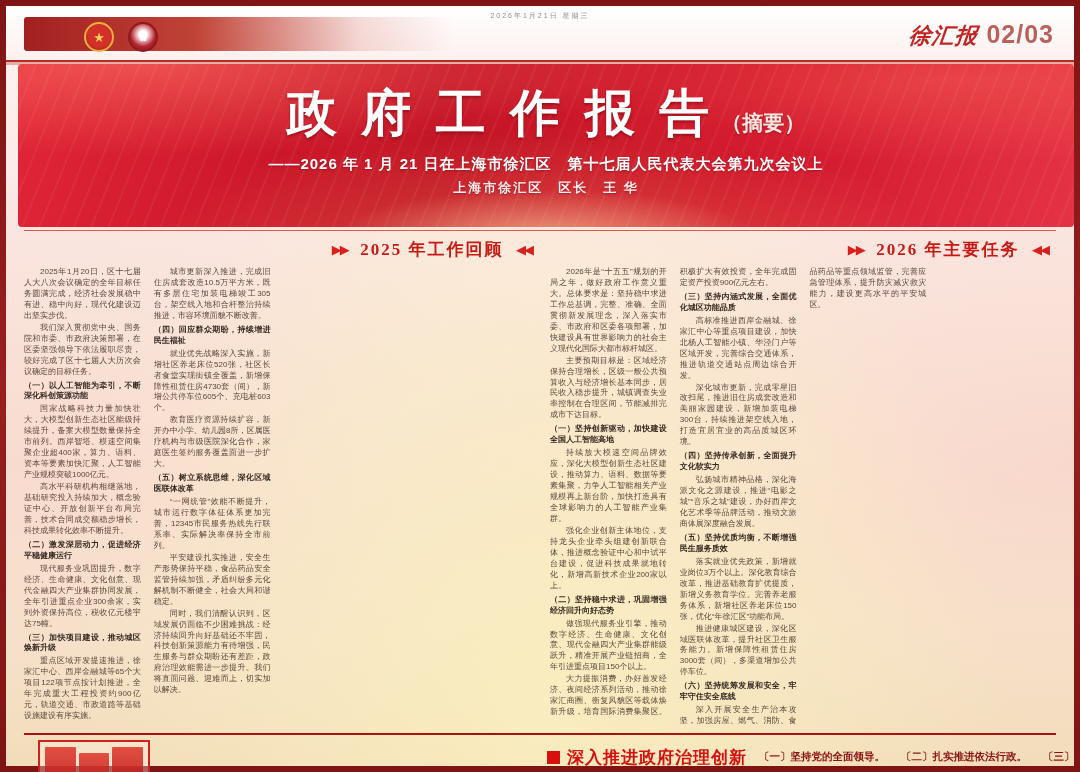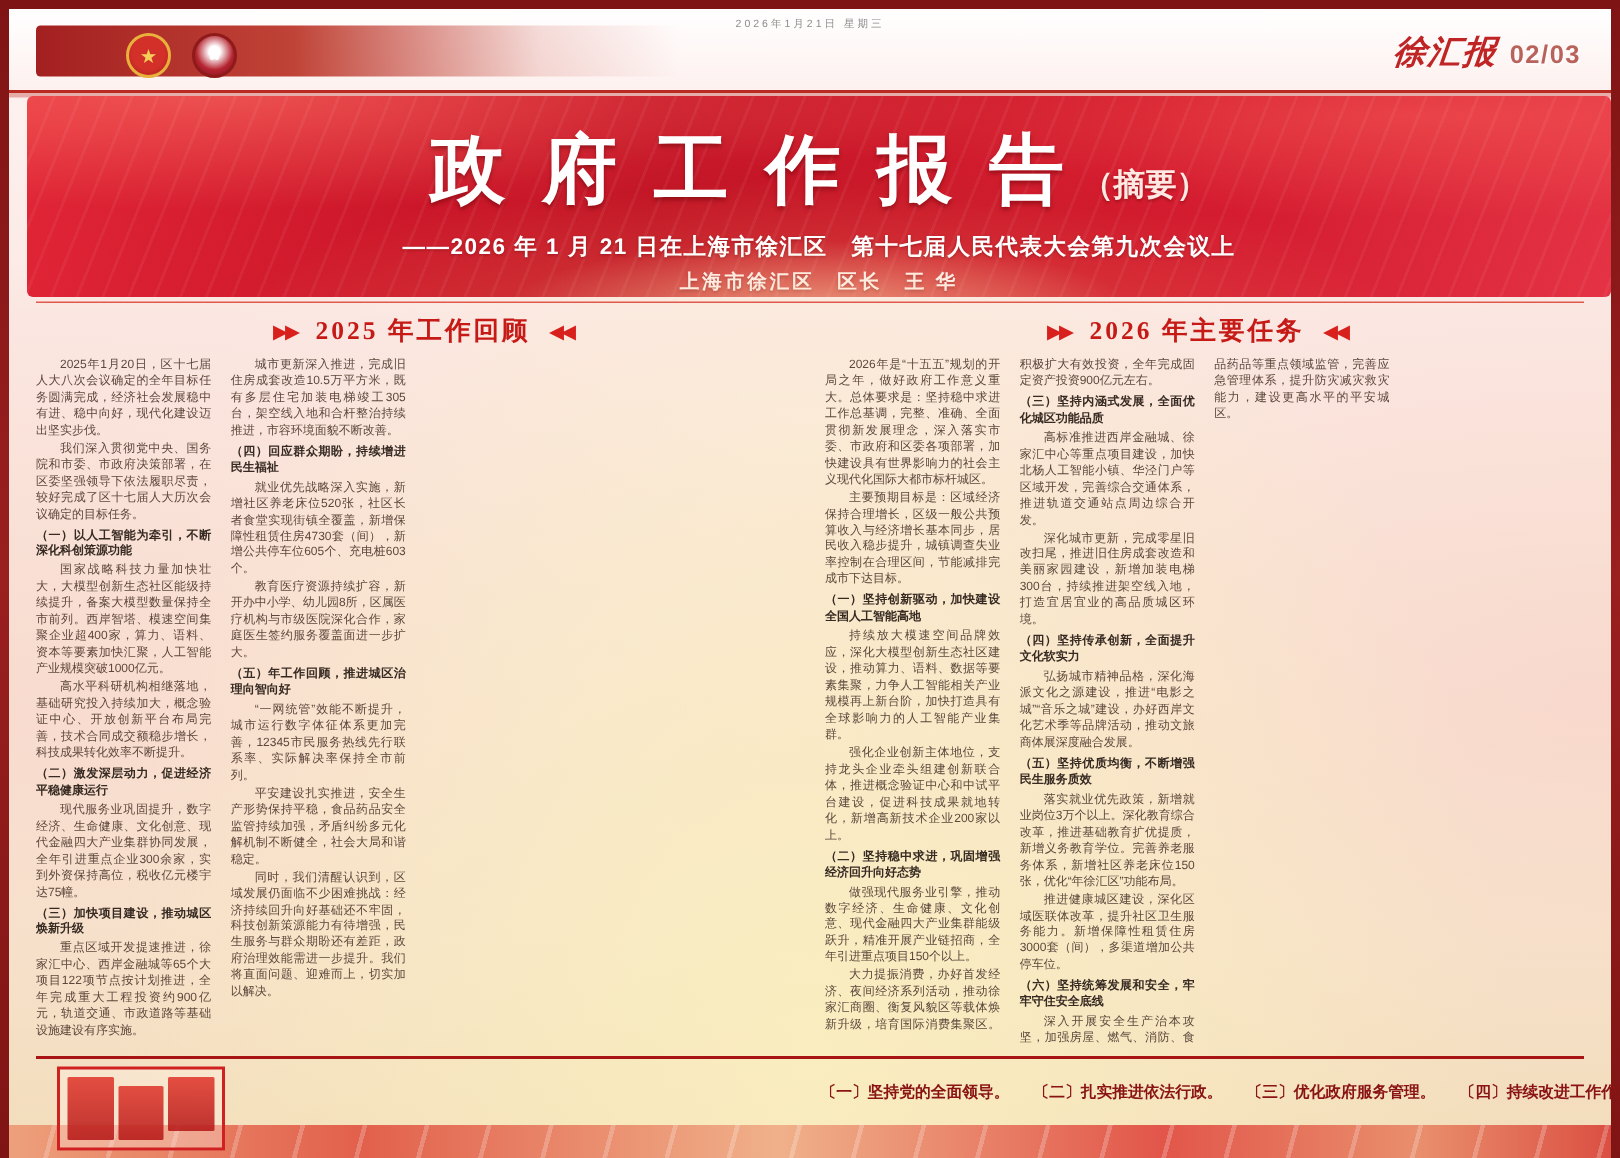--- a/index.html
+++ b/index.html
@@ -38,25 +38,25 @@
     background:radial-gradient(circle at 50% 40%,#fff 18%,#b52430 60%,#7e1020 100%);
     border:2px solid #8e1a1a;display:flex;align-items:center;justify-content:center;
     color:#fff;font-size:11px;line-height:1;}
   .topbar-center{position:absolute;left:50%;top:5px;transform:translateX(-50%);text-align:center;white-space:nowrap;}
   .topbar-dateline{font-size:7px;color:#8d8d8d;letter-spacing:2px;margin-bottom:1px;}
   .topbar-title{font-size:20px;font-weight:bold;color:#c8141c;letter-spacing:2px;
     text-shadow:0 0 .4px #c8141c;}
   .topbar-right{position:absolute;right:20px;top:14px;display:flex;align-items:baseline;gap:8px;white-space:nowrap;}
   .brand{font-family:"Liberation Serif","DejaVu Serif",serif;font-weight:bold;font-style:italic;
     color:#c02525;font-size:22px;transform:skewX(-6deg);letter-spacing:1px;}
-  .pageno{font-size:17px;font-weight:bold;color:#b9625c;letter-spacing:1px;
+  .pageno{font-size:25px;font-weight:bold;color:#b9625c;letter-spacing:1px;
     text-shadow:1px 1px 0 rgba(255,255,255,.7);}
 
   
-  .banner{position:relative;flex:none;margin:2px 0 0 12px;height:134px;border-radius:4px;overflow:hidden;
+  .banner{position:relative;flex:none;margin:2px 0 0 12px;height:163px;border-radius:4px;overflow:hidden;
     background:
       radial-gradient(ellipse at 12% 0%, rgba(255,120,105,.55), rgba(255,120,105,0) 40%),
       radial-gradient(ellipse at 88% 10%, rgba(255,110,95,.4), rgba(255,110,95,0) 40%),
       radial-gradient(ellipse at 50% 135%, rgba(255,205,130,.35), rgba(255,205,130,0) 55%),
       linear-gradient(100deg,#e02536 0%,#c00e22 40%,#cf1329 68%,#e43344 100%);
   }
   .banner::before{content:"";position:absolute;inset:0;
     background:repeating-linear-gradient(112deg, rgba(255,255,255,.05) 0 2px, rgba(255,255,255,0) 2px 16px);}
   .banner::after{content:"";position:absolute;left:30%;right:30%;bottom:-8px;height:46px;
     background:radial-gradient(ellipse at 50% 100%, rgba(255,230,180,.5), rgba(255,230,180,0) 70%);}
@@ -65,21 +65,21 @@
     font-family:"Liberation Serif","DejaVu Serif",serif;text-shadow:0 2px 3px rgba(90,0,0,.45);}
   .banner-title-suffix{display:inline-block;color:#ffe9e2;font-size:21px;font-weight:bold;margin-left:6px;
     vertical-align:baseline;text-shadow:0 1px 2px rgba(90,0,0,.4);}
   .banner-sub{position:relative;text-align:center;color:#fff;font-size:15px;font-weight:bold;
     letter-spacing:1px;margin-top:8px;text-shadow:0 1px 2px rgba(90,0,0,.4);}
   .banner-presenter{position:relative;text-align:center;color:#ffecec;font-size:13px;font-weight:bold;
     letter-spacing:2px;margin-top:5px;text-shadow:0 1px 2px rgba(90,0,0,.4);}
 
   
   .section-headers{flex:none;display:flex;margin:3px 18px 0 18px;border-top:1px solid #e0594b;}
-  .section-header-cell{flex:1;text-align:center;padding:7px 0 4px;white-space:nowrap;}
+  .section-header-cell{flex:1;text-align:right;padding:7px 0 4px;white-space:nowrap;}
   .arrows{color:#d8201d;font-size:13px;letter-spacing:-2px;margin:0 8px;vertical-align:1px;}
   .section-header-text{color:#c61a17;font-size:17px;font-weight:bold;letter-spacing:2px;
     font-family:"Liberation Serif","DejaVu Serif",serif;}
 
   
   .columns-row{flex:none;display:flex;gap:20px;margin:2px 18px 0 18px;height:466px;overflow:hidden;}
   .half{flex:1;columns:4;column-gap:13px;column-fill:auto;height:100%;overflow:hidden;
     font-size:8px;line-height:1.37;color:#5d473c;text-align:justify;}
   .body-p{margin:0 0 1px 0;text-indent:2em;}
   .sub-h{font-weight:bold;color:#362a22;margin:3px 0 2px 0;text-indent:0;}
@@ -152,21 +152,21 @@
         <p class="body-p">国家战略科技力量加快壮大，大模型创新生态社区能级持续提升，备案大模型数量保持全市前列。西岸智塔、模速空间集聚企业超400家，算力、语料、资本等要素加快汇聚，人工智能产业规模突破1000亿元。</p>
         <p class="body-p">高水平科研机构相继落地，基础研究投入持续加大，概念验证中心、开放创新平台布局完善，技术合同成交额稳步增长，科技成果转化效率不断提升。</p>
         <div class="sub-h">（二）激发深层动力，促进经济平稳健康运行</div>
         <p class="body-p">现代服务业巩固提升，数字经济、生命健康、文化创意、现代金融四大产业集群协同发展，全年引进重点企业300余家，实到外资保持高位，税收亿元楼宇达75幢。</p>
         <div class="sub-h">（三）加快项目建设，推动城区焕新升级</div>
         <p class="body-p">重点区域开发提速推进，徐家汇中心、西岸金融城等65个大项目122项节点按计划推进，全年完成重大工程投资约900亿元，轨道交通、市政道路等基础设施建设有序实施。</p>
         <p class="body-p">城市更新深入推进，完成旧住房成套改造10.5万平方米，既有多层住宅加装电梯竣工305台，架空线入地和合杆整治持续推进，市容环境面貌不断改善。</p>
         <div class="sub-h">（四）回应群众期盼，持续增进民生福祉</div>
         <p class="body-p">就业优先战略深入实施，新增社区养老床位520张，社区长者食堂实现街镇全覆盖，新增保障性租赁住房4730套（间），新增公共停车位605个、充电桩603个。</p>
         <p class="body-p">教育医疗资源持续扩容，新开办中小学、幼儿园8所，区属医疗机构与市级医院深化合作，家庭医生签约服务覆盖面进一步扩大。</p>
-        <div class="sub-h">（五）年工作回顾，推进城区治理向智向好</div>
+        <div class="sub-h">（五）树立系统思维，深化区域医联体改革</div>
         <p class="body-p">“一网统管”效能不断提升，城市运行数字体征体系更加完善，12345市民服务热线先行联系率、实际解决率保持全市前列。</p>
         <p class="body-p">平安建设扎实推进，安全生产形势保持平稳，食品药品安全监管持续加强，矛盾纠纷多元化解机制不断健全，社会大局和谐稳定。</p>
         <p class="body-p">同时，我们清醒认识到，区域发展仍面临不少困难挑战：经济持续回升向好基础还不牢固，科技创新策源能力有待增强，民生服务与群众期盼还有差距，政府治理效能需进一步提升。我们将直面问题、迎难而上，切实加以解决。</p>
       </div>
       <div class="half">
         <p class="body-p">2026年是“十五五”规划的开局之年，做好政府工作意义重大。总体要求是：坚持稳中求进工作总基调，完整、准确、全面贯彻新发展理念，深入落实市委、市政府和区委各项部署，加快建设具有世界影响力的社会主义现代化国际大都市标杆城区。</p>
         <p class="body-p">主要预期目标是：区域经济保持合理增长，区级一般公共预算收入与经济增长基本同步，居民收入稳步提升，城镇调查失业率控制在合理区间，节能减排完成市下达目标。</p>
         <div class="sub-h">（一）坚持创新驱动，加快建设全国人工智能高地</div>
         <p class="body-p">持续放大模速空间品牌效应，深化大模型创新生态社区建设，推动算力、语料、数据等要素集聚，力争人工智能相关产业规模再上新台阶，加快打造具有全球影响力的人工智能产业集群。</p>
         <p class="body-p">强化企业创新主体地位，支持龙头企业牵头组建创新联合体，推进概念验证中心和中试平台建设，促进科技成果就地转化，新增高新技术企业200家以上。</p>
@@ -186,20 +186,24 @@
       </div>
     </div>
 
   <div class="footer-row">
     <div class="seal-box">
       <div class="seal-bar"></div>
       <div class="seal-bar" style="margin-top:6px;"></div>
       <div class="seal-bar" style="margin-bottom:6px;"></div>
     </div>
     <div class="gov-banner">
+      <div class="slogan">
+        <span class="slogan-square"></span>
+        <span class="slogan-text">深入推进政府治理创新</span>
+      </div>
       <div class="gov-items">
           <span class="gov-item">〔一〕坚持党的全面领导。</span>
           <span class="gov-item">〔二〕扎实推进依法行政。</span>
           <span class="gov-item">〔三〕优化政府服务管理。</span>
           <span class="gov-item">〔四〕持续改进工作作风。</span>
         </div>
     </div>
   </div>
 
   <div class="bottom-band"></div>

